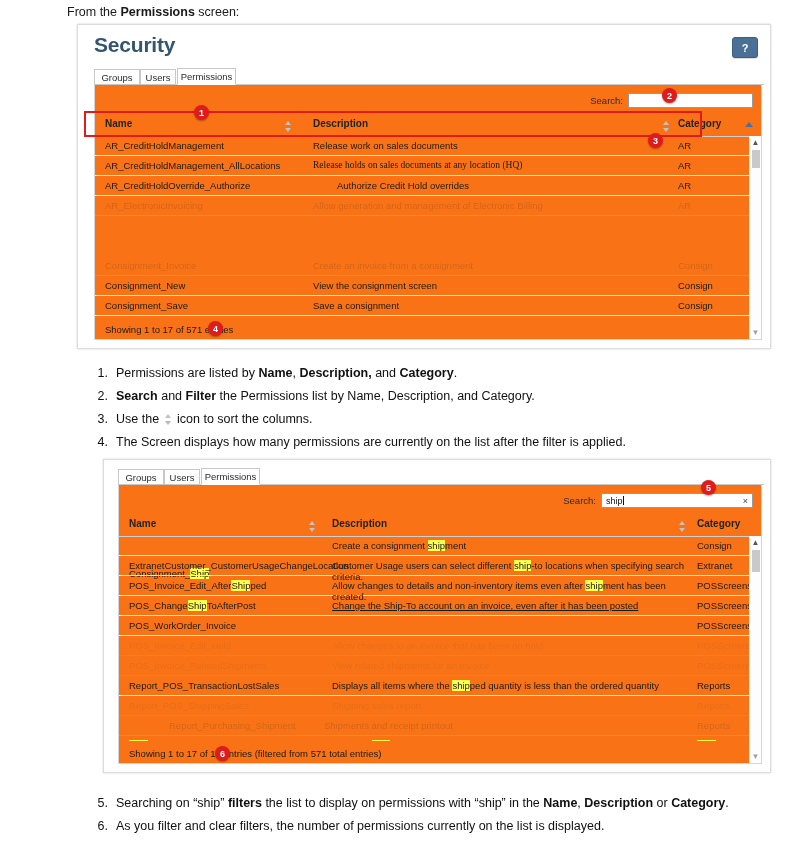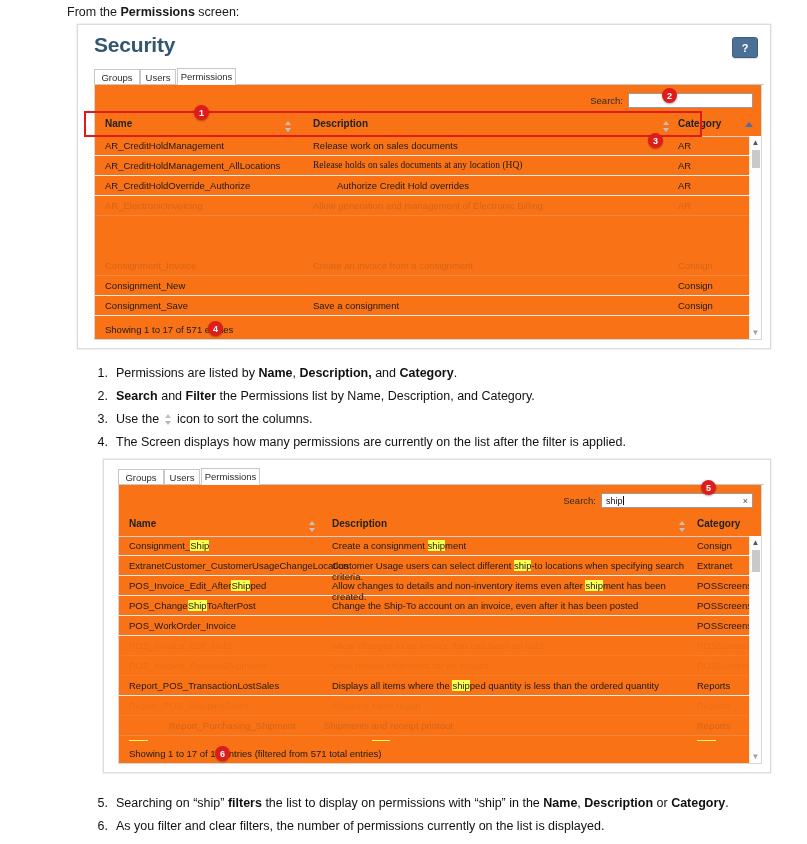--- a/index.html
+++ b/index.html
@@ -254,20 +254,21 @@
           </div>
           <div class="row" style="visibility: hidden;"></div>
           <div class="row" style="visibility: hidden;"></div>
           <div class="row fade">
             <div class="cell c-name" style="left: 10px; width: 200px;">Consignment_Invoice</div>
             <div class="cell c-desc" style="left: 218px; width: 360px;">Create an invoice from a consignment</div>
             <div class="cell c-cat" style="left: 583px;">Consign</div>
           </div>
           <div class="row">
             <div class="cell c-name" style="left: 10px; width: 200px;">Consignment_New</div>
+            <div class="cell c-desc" style="left: 218px; width: 360px;">View the consignment screen</div>
             <div class="cell c-cat" style="left: 583px;">Consign</div>
           </div>
           <div class="row">
             <div class="cell c-name" style="left: 10px; width: 200px;">Consignment_Save</div>
             <div class="cell c-desc" style="left: 218px; width: 360px;">Save a consignment</div>
             <div class="cell c-cat" style="left: 583px;">Consign</div>
           </div>
           <div class="row"></div>
         </div>
 
@@ -336,37 +337,37 @@
         <div class="sortmark" style="left:560px;">
             <span class="up"></span>
             <span class="dn"></span>
           </div>
         <div class="th" style="left:578px;">Category</div>
 
       </div>
 
       <div class="rows" id="rows2">
           <div class="row">
-            <div class="cell c-name" style="left: 10px; width: 200px;">Consignment_<mark>Ship</mark></div>
+            <div class="cell c-name" style="left: 10px; width: 200px; margin-top: 28px;">Consignment_<mark>Ship</mark></div>
             <div class="cell c-desc" style="left: 213px; width: 360px;">Create a consignment <mark>ship</mark>ment</div>
             <div class="cell c-cat" style="left: 578px;">Consign</div>
           </div>
           <div class="row">
             <div class="cell c-name" style="left: 10px; width: 200px;">ExtranetCustomer_CustomerUsageChangeLocation</div>
             <div class="cell c-desc" style="left: 213px; width: 360px;">Customer Usage users can select different <mark>ship</mark>-to locations when specifying search criteria.</div>
             <div class="cell c-cat" style="left: 578px;">Extranet</div>
           </div>
           <div class="row">
             <div class="cell c-name" style="left: 10px; width: 200px;">POS_Invoice_Edit_After<mark>Ship</mark>ped</div>
             <div class="cell c-desc" style="left: 213px; width: 360px;">Allow changes to details and non-inventory items even after <mark>ship</mark>ment has been created.</div>
             <div class="cell c-cat" style="left: 578px;">POSScreens</div>
           </div>
           <div class="row">
             <div class="cell c-name" style="left: 10px; width: 200px;">POS_Change<mark>Ship</mark>ToAfterPost</div>
-            <div class="cell c-desc" style="left: 213px; width: 360px;">Change the Ship-To account on an invoice, even after it has been posted</div>
+            <div class="cell c-desc" style="left: 213px; width: 360px; text-decoration: underline;">Change the Ship-To account on an invoice, even after it has been posted</div>
             <div class="cell c-cat" style="left: 578px;">POSScreens</div>
           </div>
           <div class="row">
             <div class="cell c-name" style="left: 10px; width: 200px;">POS_WorkOrder_Invoice</div>
             <div class="cell c-cat" style="left: 578px;">POSScreens</div>
           </div>
           <div class="row fade2">
             <div class="cell c-name" style="left: 10px; width: 200px;">POS_Invoice_Edit_Hold</div>
             <div class="cell c-desc" style="left: 213px; width: 360px;">Allow changes to an invoice that has been on hold</div>
             <div class="cell c-cat" style="left: 578px;">POSScreens</div>

